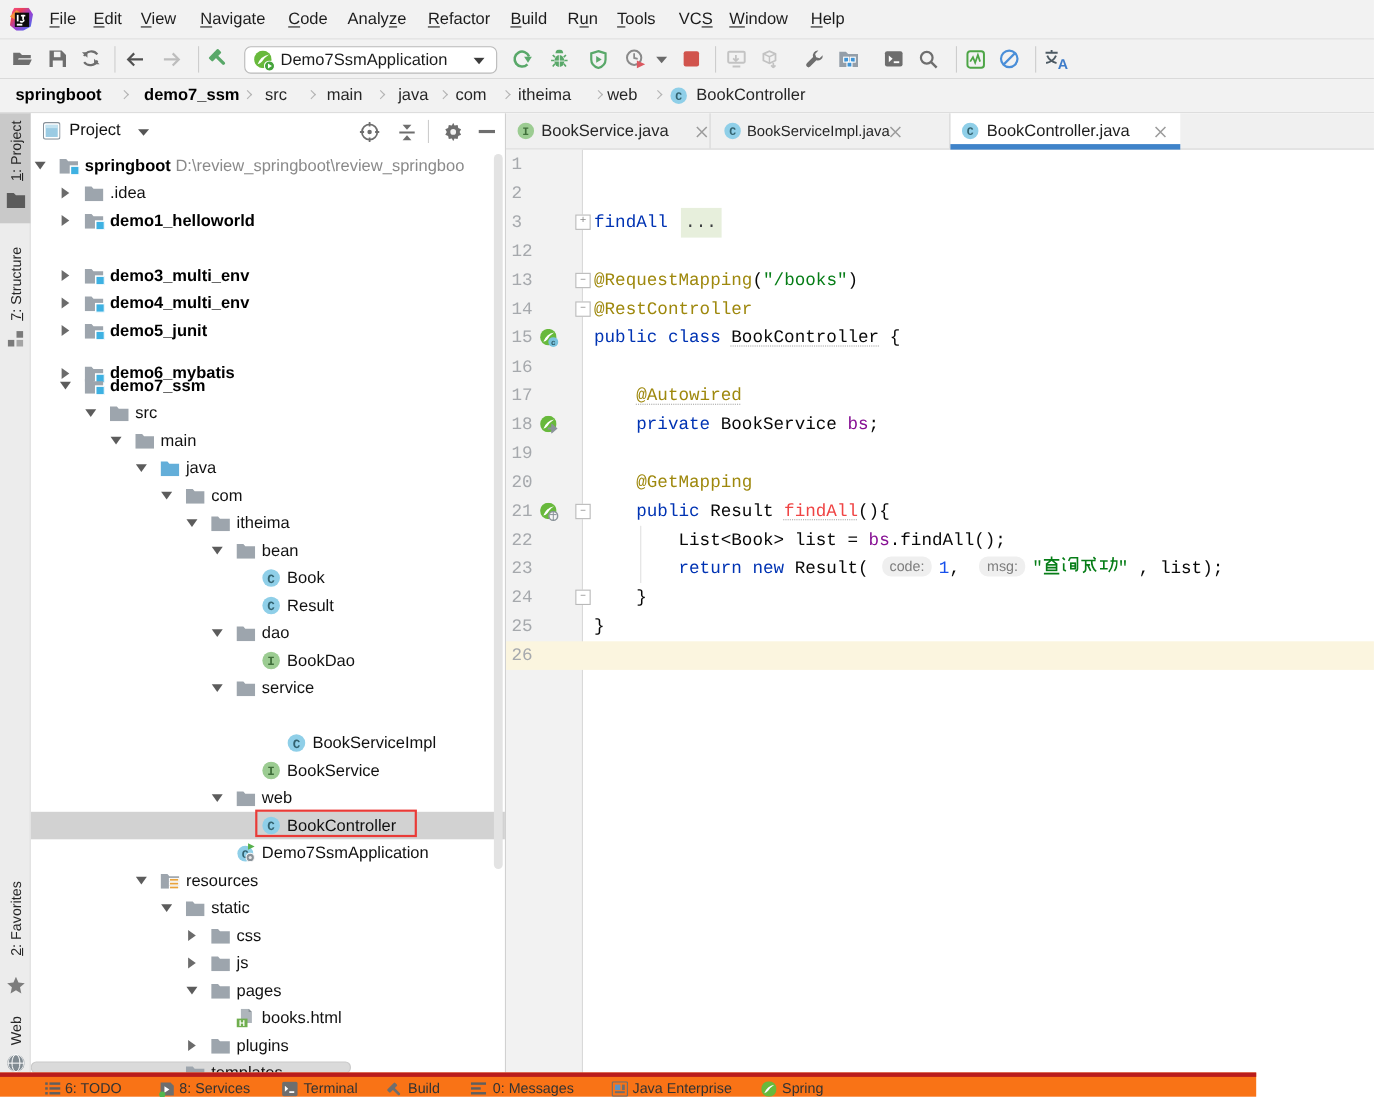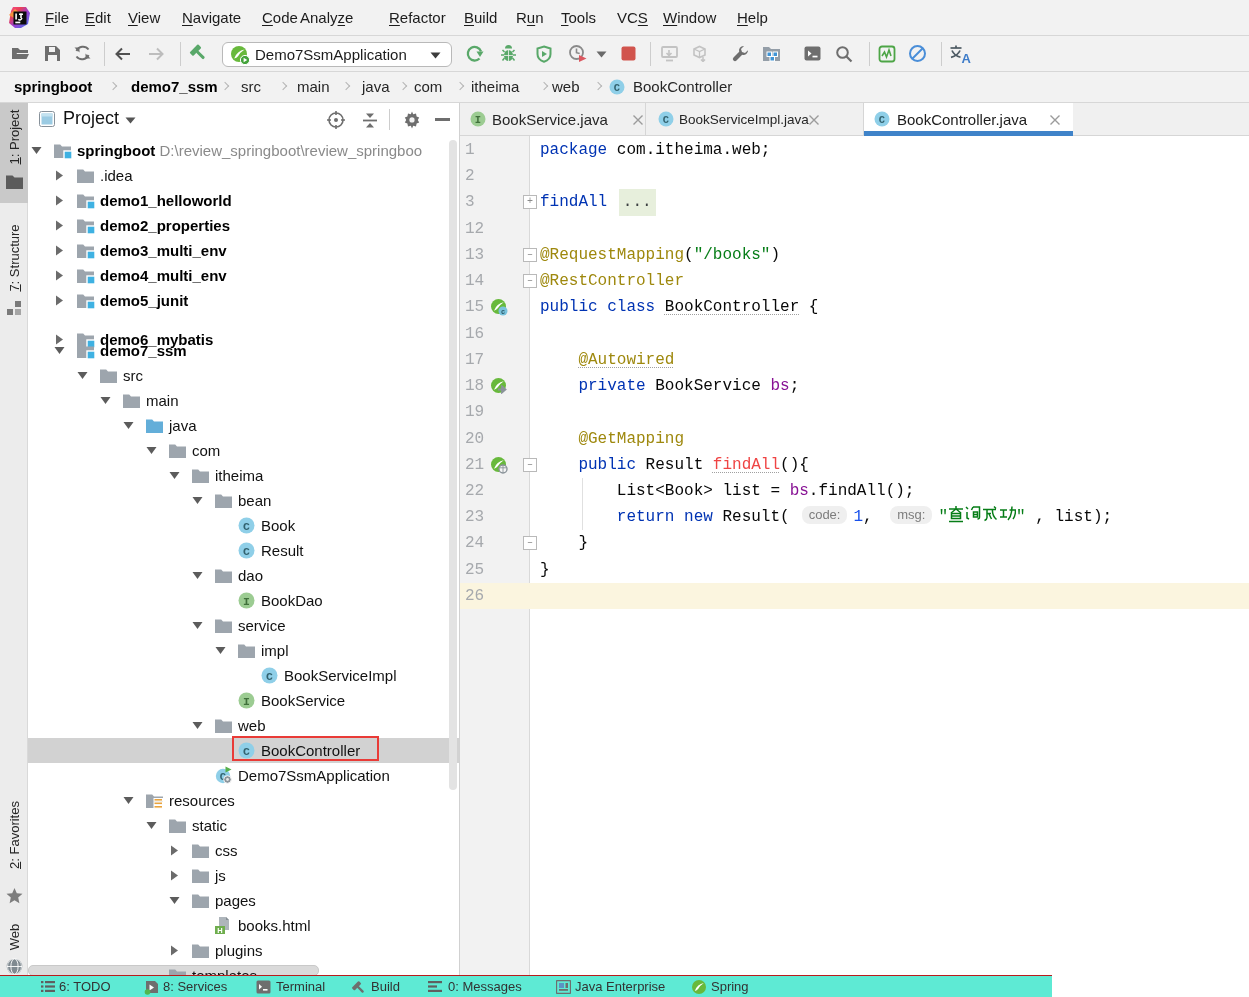--- a/index.html
+++ b/index.html
@@ -30,21 +30,21 @@
 #tabul{position:absolute;left:404px;top:28px;width:209px;height:5px;background:#3f83c9}
 #gutter{position:absolute;left:0;top:33px;width:70px;height:839px;background:#f2f2f2;border-right:1px solid #d9d9d9}
 #caretrow{position:absolute;left:0;top:480px;width:789px;height:26px;background:#fbf5df}
 .ln{position:absolute;left:5px;width:40px;font:16px "Liberation Mono",monospace;color:#a6a9ad;text-align:left}
 .cl-line{position:absolute;left:80px;font:16px "Liberation Mono",monospace;color:#080808;white-space:pre}
 .kw{color:#0033b3}.ann{color:#9e880d}.str{color:#067d17}.num{color:#1750eb}.fld{color:#871094}.mth{color:#ef4444}
 .sq{text-decoration:underline dotted #a0a0a0 1px;text-underline-offset:3px}
 .hint{display:inline-block;background:#efefef;color:#7d7d7d;font:13px "Liberation Sans",sans-serif;border-radius:8px;padding:1.5px 7px;margin:0 6px 0 12px;vertical-align:2px}
 .fold{position:absolute;left:63px;width:14px;height:14px;background:#fff;border:1px solid #b9b9b9;color:#8a8a8a;font:10px "Liberation Mono",monospace;text-align:center;line-height:12px}
 #guide{position:absolute;left:122px;top:375px;width:1px;height:52px;background:#e0e0e0}
-#statusbar{left:0;top:975px;width:1052px;height:22px;background:#5eead4;border-top:1px solid #b91c1c}
+#statusbar{left:0;top:975px;width:1142px;height:22px;background:#f97316;border-top:4px solid #b91c1c}
 .sitem{position:absolute;top:0;height:21px;line-height:21px;font-size:13px;color:#333;white-space:nowrap}
 #vscroll{position:absolute;left:421px;top:37px;width:8px;height:650px;background:#e3e3e3;border-radius:4px}
 #hscroll{position:absolute;left:0;top:862px;width:291px;height:11px;background:#dadada;border-radius:5px;border:1px solid #c9c9c9}
 </style>
 </head><body>
 <div class="abs" id="titlebar">
     <svg class="abs" style="left:9px;top:7px" width="21" height="21" viewBox="0 0 21 21">
       <defs>
         <linearGradient id="lg" x1="0" y1="0" x2="1" y2="1">
           <stop offset="0" stop-color="#f74e8e"></stop>
@@ -60,21 +60,21 @@
       <rect x="10" y="6.5" width="4" height="1.5" fill="#fff"></rect>
       <rect x="11.2" y="6.5" width="1.6" height="4.5" fill="#fff"></rect>
       <path d="M12.8 11 a2 2 0 0 1 -3.5 1.2" stroke="#fff" stroke-width="1.5" fill="none"></path>
       <rect x="6.3" y="14.6" width="5" height="1.7" fill="#fff"></rect>
     </svg>
     <div class="menu" style="left:45px"><u>F</u>ile</div>
     <div class="menu" style="left:85px"><u>E</u>dit</div>
     <div class="menu" style="left:128px"><u>V</u>iew</div>
     <div class="menu" style="left:182px"><u>N</u>avigate</div>
     <div class="menu" style="left:262px"><u>C</u>ode</div>
-    <div class="menu" style="left:300px">Analy<u>z</u>e</div>
+    <div class="menu" style="left:316px">Analy<u>z</u>e</div>
     <div class="menu" style="left:389px"><u>R</u>efactor</div>
     <div class="menu" style="left:464px"><u>B</u>uild</div>
     <div class="menu" style="left:516px">R<u>u</u>n</div>
     <div class="menu" style="left:561px"><u>T</u>ools</div>
     <div class="menu" style="left:617px">VC<u>S</u></div>
     <div class="menu" style="left:663px"><u>W</u>indow</div>
     <div class="menu" style="left:737px"><u>H</u>elp</div>
   </div>
 <div class="abs" id="toolbar">
     <svg class="abs" style="left:11px;top:9px" width="18" height="16" viewBox="0 0 18 16">
@@ -254,21 +254,21 @@
     <ellipse cx="8.5" cy="8.5" rx="3.6" ry="7.8" fill="none" stroke="#fff" stroke-width="0.9"></ellipse>
     <ellipse cx="8.5" cy="8.5" rx="7" ry="7.8" fill="none" stroke="#fff" stroke-width="0.7"></ellipse>
   </svg>
 <div class="abs" id="treepanel">
     <div id="phead">
       <svg class="abs" style="left:11px;top:8px" width="16" height="16" viewBox="0 0 16 16">
         <rect x="0.5" y="0.5" width="15" height="15" rx="2" fill="#fff" stroke="#87919a" stroke-width="1"></rect>
         <rect x="2.5" y="2.5" width="11" height="11" fill="#9bcbe3"></rect>
         <rect x="2.5" y="2.5" width="11" height="3" fill="#c3e2f0"></rect>
       </svg>
-      <div class="tlabel" style="left:35px;top:3px;font-size:18px">Project</div>
+      <div class="tlabel" style="left:35px;top:3px;font-size:15px">Project</div>
       <svg class="abs" style="left:97px;top:14px" width="11" height="7" viewBox="0 0 11 7">
         <path d="M.5 .5h10L5.5 6.5z" fill="#555"></path>
       </svg>
       <svg class="abs" style="left:299px;top:8px" width="18" height="18" viewBox="0 0 18 18">
         <circle cx="9" cy="9" r="7" fill="none" stroke="#6e6e6e" stroke-width="1.6"></circle>
         <circle cx="9" cy="9" r="2" fill="#6e6e6e"></circle>
         <path d="M9 0v4M9 14v4M0 9h4M14 9h4" stroke="#6e6e6e" stroke-width="1.6"></path>
       </svg>
       <svg class="abs" style="left:333px;top:8px" width="18" height="18" viewBox="0 0 18 18">
         <path d="M2 9.5h14" stroke="#6e6e6e" stroke-width="1.8"></path>
@@ -312,32 +312,20 @@
         <path d="M1 .5 8 5.5 1 10.5z" fill="#6b6b6b"></path>
       </svg>
       <svg class="abs" style="left:49px;top:5px" width="17" height="15" viewBox="0 0 17 15">
         <path d="M0 1.5h6.2l1.8 2H17V15H0z" fill="#9da5ad"></path>
       </svg>
       <svg class="abs" style="left:57.5px;top:11.5px" width="9" height="9" viewBox="0 0 9 9">
         <rect x="1" y="1" width="8" height="8" fill="#3eb1e2" stroke="#fff" stroke-width="1.4"></rect>
       </svg>
       <div class="tlabel b" style="left:72px">demo1_helloworld</div>
     </div>
-    <div class="trow" style="top:110px">
-      <svg class="abs" style="left:27px;top:7px" width="9" height="11" viewBox="0 0 9 11">
-        <path d="M1 .5 8 5.5 1 10.5z" fill="#6b6b6b"></path>
-      </svg>
-      <svg class="abs" style="left:49px;top:5px" width="17" height="15" viewBox="0 0 17 15">
-        <path d="M0 1.5h6.2l1.8 2H17V15H0z" fill="#9da5ad"></path>
-      </svg>
-      <svg class="abs" style="left:57.5px;top:11.5px" width="9" height="9" viewBox="0 0 9 9">
-        <rect x="1" y="1" width="8" height="8" fill="#3eb1e2" stroke="#fff" stroke-width="1.4"></rect>
-      </svg>
-      <div class="tlabel b" style="left:72px">demo2_properties</div>
-    </div>
     <div class="trow" style="top:135px">
       <svg class="abs" style="left:27px;top:7px" width="9" height="11" viewBox="0 0 9 11">
         <path d="M1 .5 8 5.5 1 10.5z" fill="#6b6b6b"></path>
       </svg>
       <svg class="abs" style="left:49px;top:5px" width="17" height="15" viewBox="0 0 17 15">
         <path d="M0 1.5h6.2l1.8 2H17V15H0z" fill="#9da5ad"></path>
       </svg>
       <svg class="abs" style="left:57.5px;top:11.5px" width="9" height="9" viewBox="0 0 9 9">
         <rect x="1" y="1" width="8" height="8" fill="#3eb1e2" stroke="#fff" stroke-width="1.4"></rect>
       </svg>
@@ -476,29 +464,20 @@
       <div class="tlabel" style="left:233px">BookDao</div>
     </div>
     <div class="trow" style="top:510px">
       <svg class="abs" style="left:164px;top:8px" width="11" height="9" viewBox="0 0 11 9">
         <path d="M.5 1h10L5.5 8z" fill="#5c5c5c"></path>
       </svg>
       <svg class="abs" style="left:187px;top:5px" width="17" height="15" viewBox="0 0 17 15">
         <path d="M0 1.5h6.2l1.8 2H17V15H0z" fill="#9da5ad"></path>
       </svg>
       <div class="tlabel" style="left:210px">service</div>
-    </div>
-    <div class="trow" style="top:535px">
-      <svg class="abs" style="left:187px;top:8px" width="11" height="9" viewBox="0 0 11 9">
-        <path d="M.5 1h10L5.5 8z" fill="#5c5c5c"></path>
-      </svg>
-      <svg class="abs" style="left:210px;top:5px" width="17" height="15" viewBox="0 0 17 15">
-        <path d="M0 1.5h6.2l1.8 2H17V15H0z" fill="#9da5ad"></path>
-      </svg>
-      <div class="tlabel" style="left:233px">impl</div>
     </div>
     <div class="trow" style="top:560px">
       <svg class="abs" style="left:233px;top:4px" width="17" height="17" viewBox="0 0 17 17">
         <circle cx="8.5" cy="8.5" r="8" fill="#8fcfe8"></circle>
         <text x="8.5" y="12.6" text-anchor="middle" font-family="Liberation Mono" font-size="11.5" font-weight="bold" fill="#32626f">C</text>
       </svg>
       <div class="tlabel" style="left:256px">BookServiceImpl</div>
     </div>
     <div class="trow" style="top:585px">
       <svg class="abs" style="left:210px;top:4px" width="17" height="17" viewBox="0 0 17 17">
@@ -640,21 +619,20 @@
       <div class="tlabel" style="left:437px;top:0;height:33px;line-height:33px;font-size:15px;color:#1c1c1c">BookController.java</div>
       <svg class="abs" style="left:589px;top:11px" width="12" height="12" viewBox="0 0 12 12">
         <path d="M1.5 1.5 10.5 10.5M10.5 1.5 1.5 10.5" stroke="#9b9b9b" stroke-width="1.4"></path>
       </svg>
       <div id="tabul"></div>
     </div>
     <div id="gutter"></div>
     <div id="caretrow"></div>
     <div id="guide"></div>
     <div class="ln" style="top:34.0px;height:26.23px;line-height:26.23px">1</div>
-    <div class="cl-line" style="top:34.0px;height:26.23px;line-height:26.23px"><span class="kw">package</span> com.itheima.web;</div>
     <div class="ln" style="top:60.230000000000004px;height:26.23px;line-height:26.23px">2</div>
     <div class="ln" style="top:86.46000000000001px;height:26.23px;line-height:26.23px">3</div>
     <div class="cl-line" style="top:86.46000000000001px;height:26.23px;line-height:26.23px"><span class="kw">findAll</span> <span style="background:#e7efdc;display:inline-block;margin-left:2px;padding:0 4px;color:#3c3f41">...</span></div>
     <div class="ln" style="top:112.69px;height:26.23px;line-height:26.23px">12</div>
     <div class="ln" style="top:138.92000000000002px;height:26.23px;line-height:26.23px">13</div>
     <div class="cl-line" style="top:138.92000000000002px;height:26.23px;line-height:26.23px"><span class="ann">@RequestMapping</span>(<span class="str">"/books"</span>)</div>
     <div class="ln" style="top:165.15px;height:26.23px;line-height:26.23px">14</div>
     <div class="cl-line" style="top:165.15px;height:26.23px;line-height:26.23px"><span class="ann">@RestController</span></div>
     <div class="ln" style="top:191.38px;height:26.23px;line-height:26.23px">15</div>
     <div class="cl-line" style="top:191.38px;height:26.23px;line-height:26.23px"><span class="kw">public class</span> <span class="sq">BookController</span> {</div>

